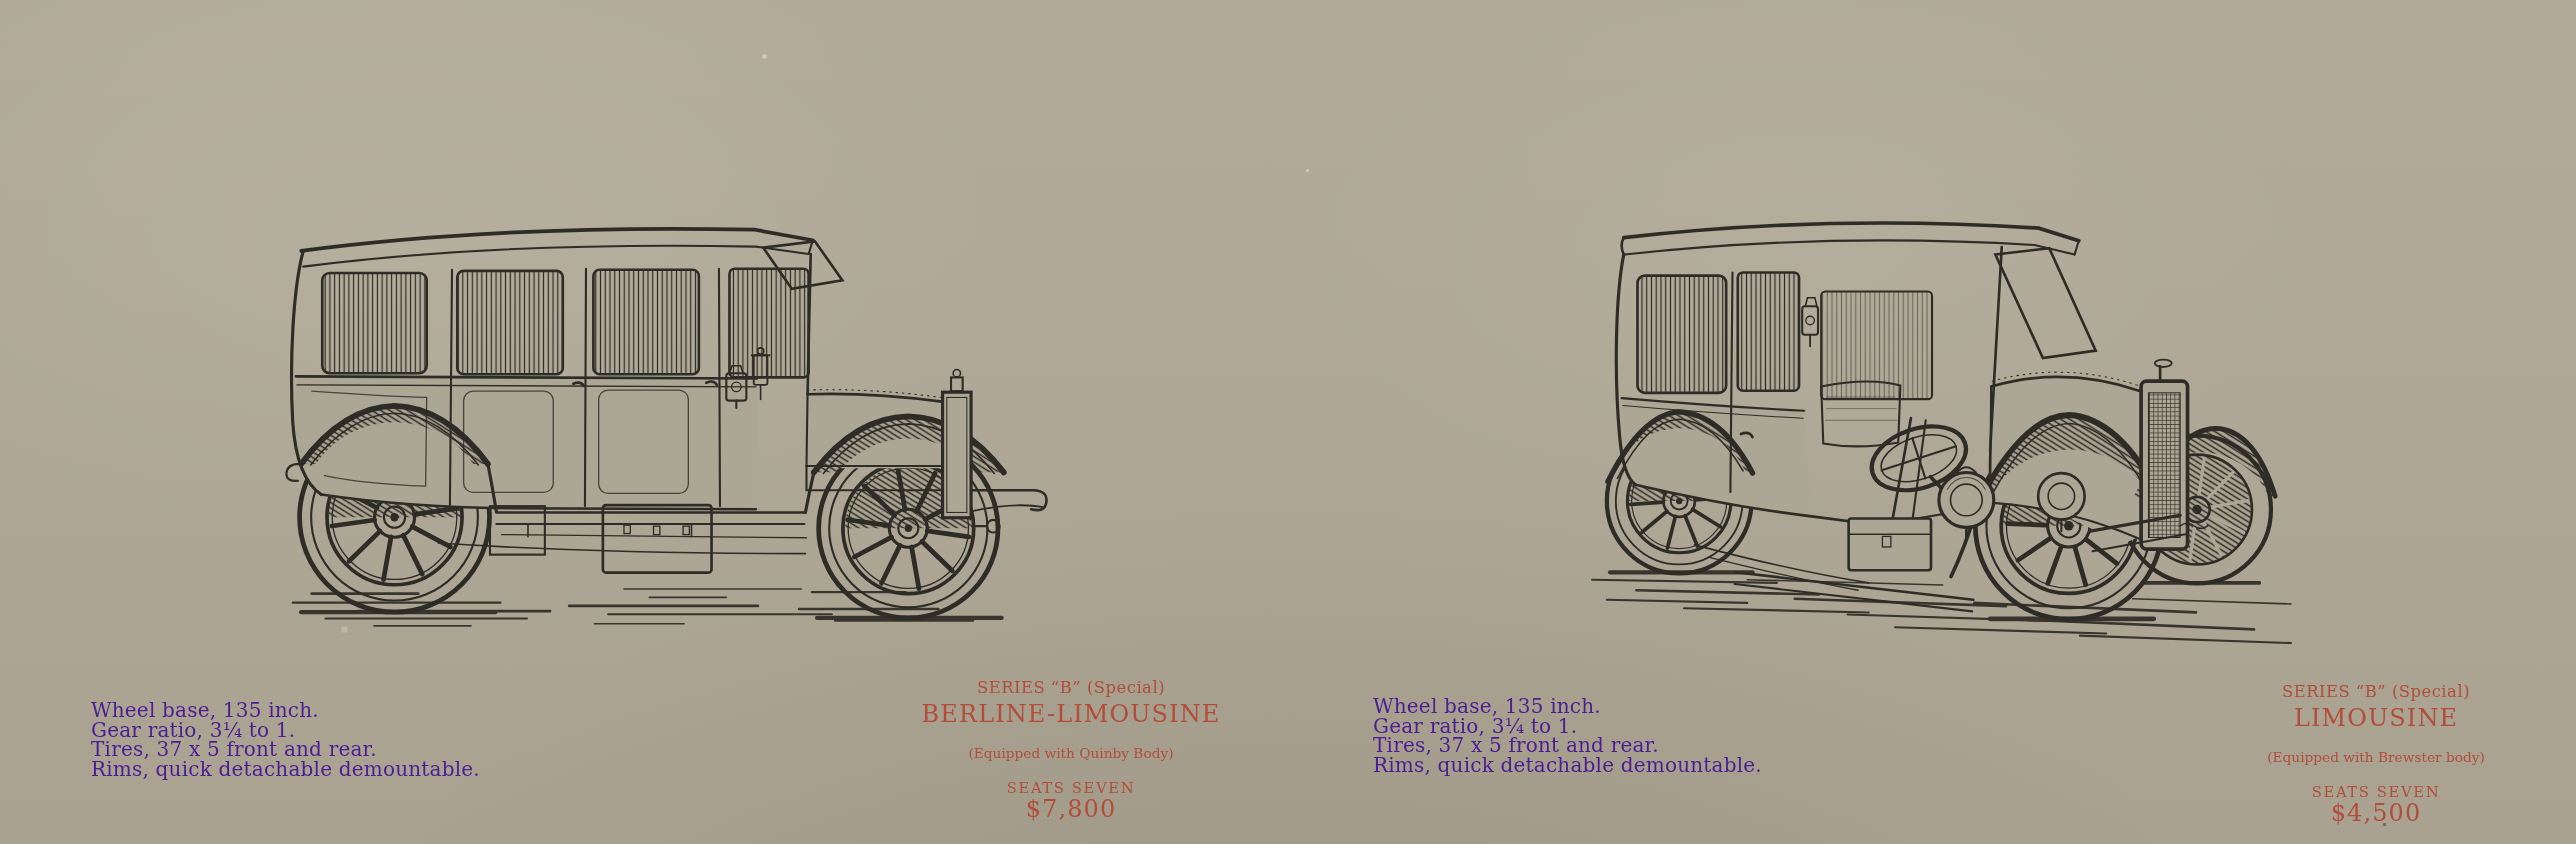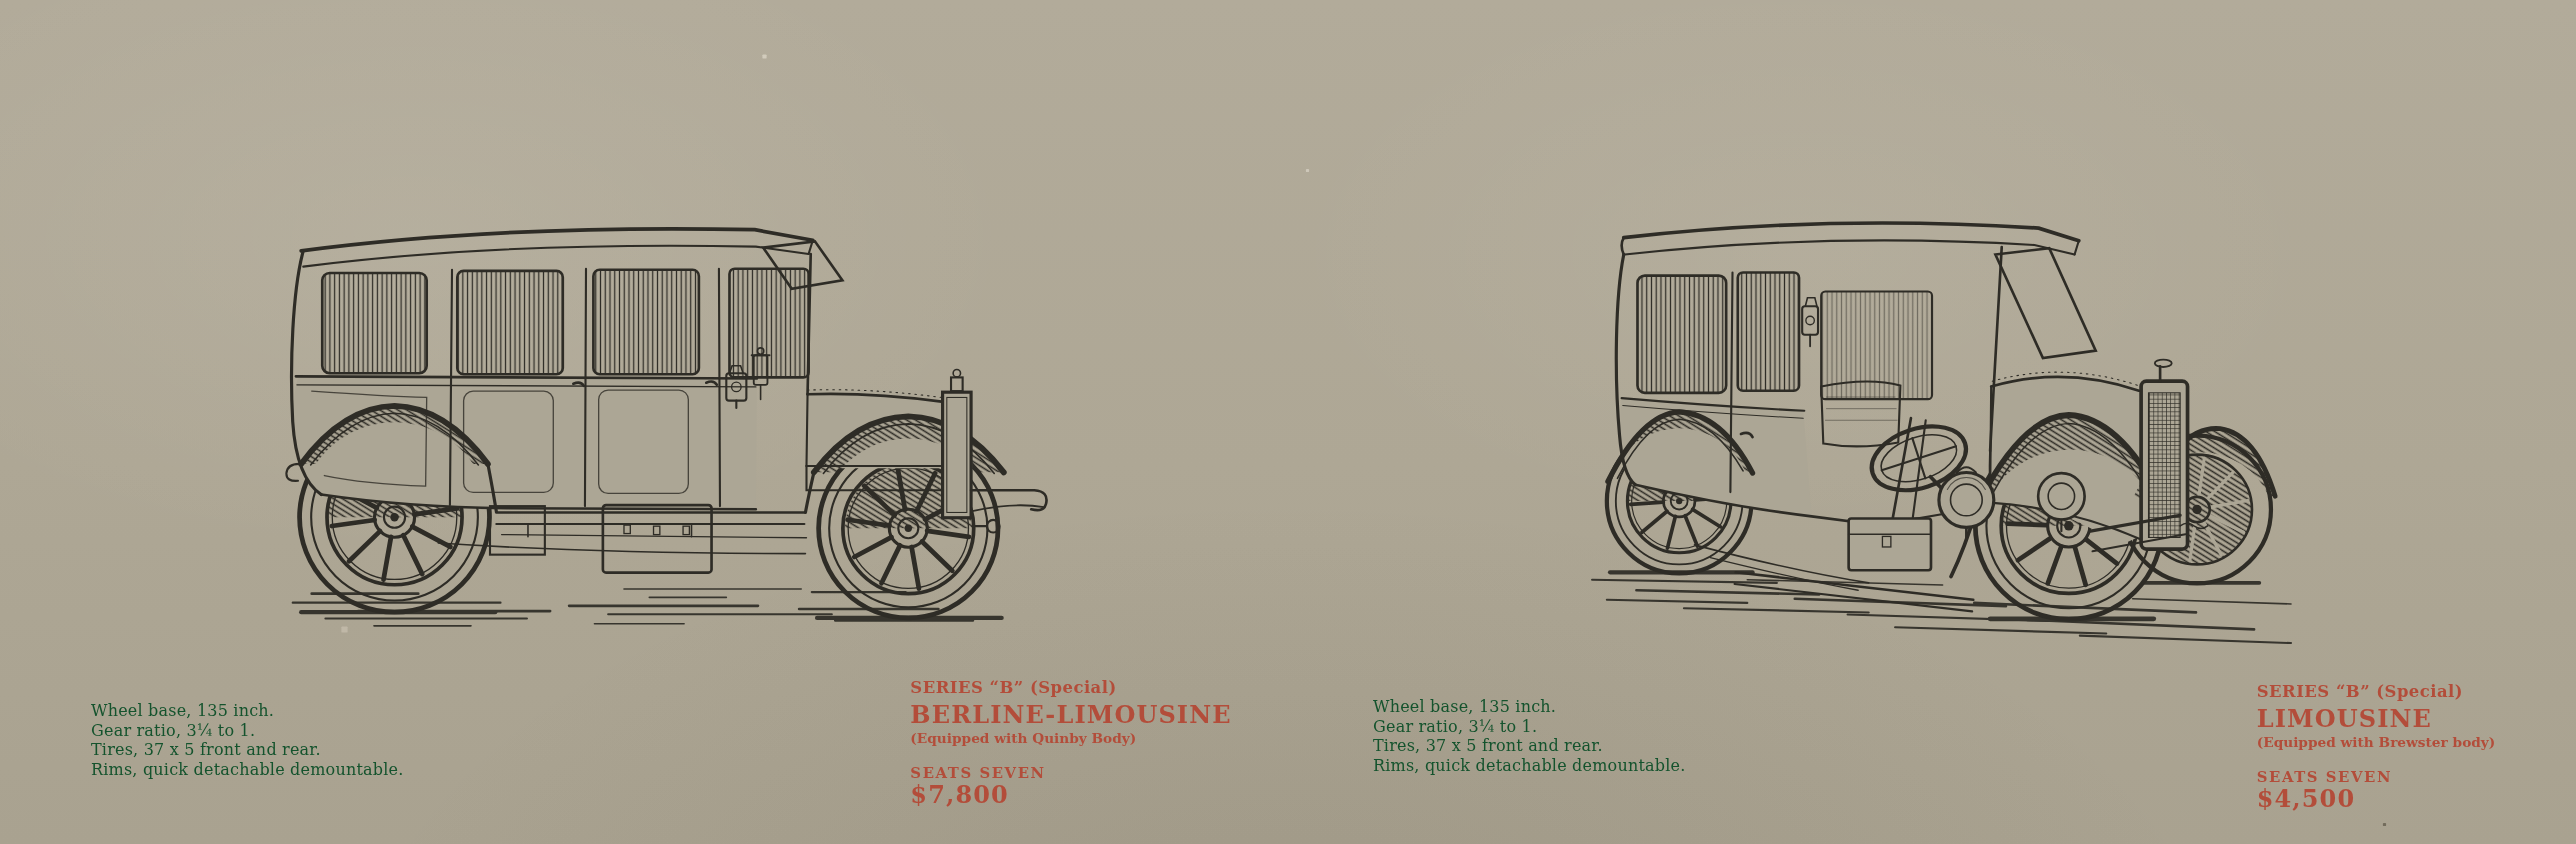--- a/index.html
+++ b/index.html
@@ -11,30 +11,30 @@
       radial-gradient(897px 475px at 70% 30%, rgba(255,253,244,.05), rgba(255,253,244,0) 60%),
       radial-gradient(1372px 739px at 50% 120%, rgba(66,58,42,.10), rgba(66,58,42,0) 70%),
       linear-gradient(180deg,#b2ab9a 0%, #aea795 55%, #a9a290 100%);
     font-family:"DejaVu Serif","Liberation Serif",serif;
     color:#34322b;
   }
   .car{position:absolute}
   .car-left{left:280px;top:216px;width:823px;height:422px}
   .car-right{left:1573px;top:207px;width:792px;height:454px}
 
-  .specs{position:absolute;font-size:16px;line-height:19.5px;letter-spacing:0.2px;color:#14532d;white-space:nowrap}
+  .specs{position:absolute;font-size:20px;line-height:19.5px;letter-spacing:0.2px;color:#4c1d95;white-space:nowrap}
   .specs-left{left:91px;top:701px}
   .specs-right{left:1373px;top:697px}
 
-  .title{position:absolute;transform:translateX(-50%);text-align:left;color:#b34d3a;white-space:nowrap;font-weight:bold}
+  .title{position:absolute;transform:translateX(-50%);text-align:center;color:#b34d3a;white-space:nowrap;font-weight:normal}
   .title-left{left:1071px;top:678px}
   .title-right{left:2376px;top:682px}
   .t-series{font-size:16.4px;line-height:19px;letter-spacing:0.5px}
   .t-model{font-size:24px;line-height:27.4px;letter-spacing:1.1px;margin-top:4px}
-  .t-equipped{font-size:13.7px;line-height:16px;margin-top:2px}
+  .t-equipped{font-size:13.7px;line-height:16px;margin-top:17px}
   .t-seats{font-size:14.8px;line-height:17px;letter-spacing:1.6px;margin-top:18px}
   .t-price{font-size:24px;line-height:27.4px;letter-spacing:1.1px}
 
   .specks{position:absolute;left:0;top:0;width:0.5px;height:0.5px;border-radius:50%;
     box-shadow:764px 56px 0 1.6px rgba(235,230,215,.55),
                344px 629px 0 2.6px rgba(228,222,206,.35),
                2384px 824px 0 1.1px rgba(60,54,40,.5),
                1307px 170px 0 1.1px rgba(250,246,234,.4);}
 </style>
 </head>

